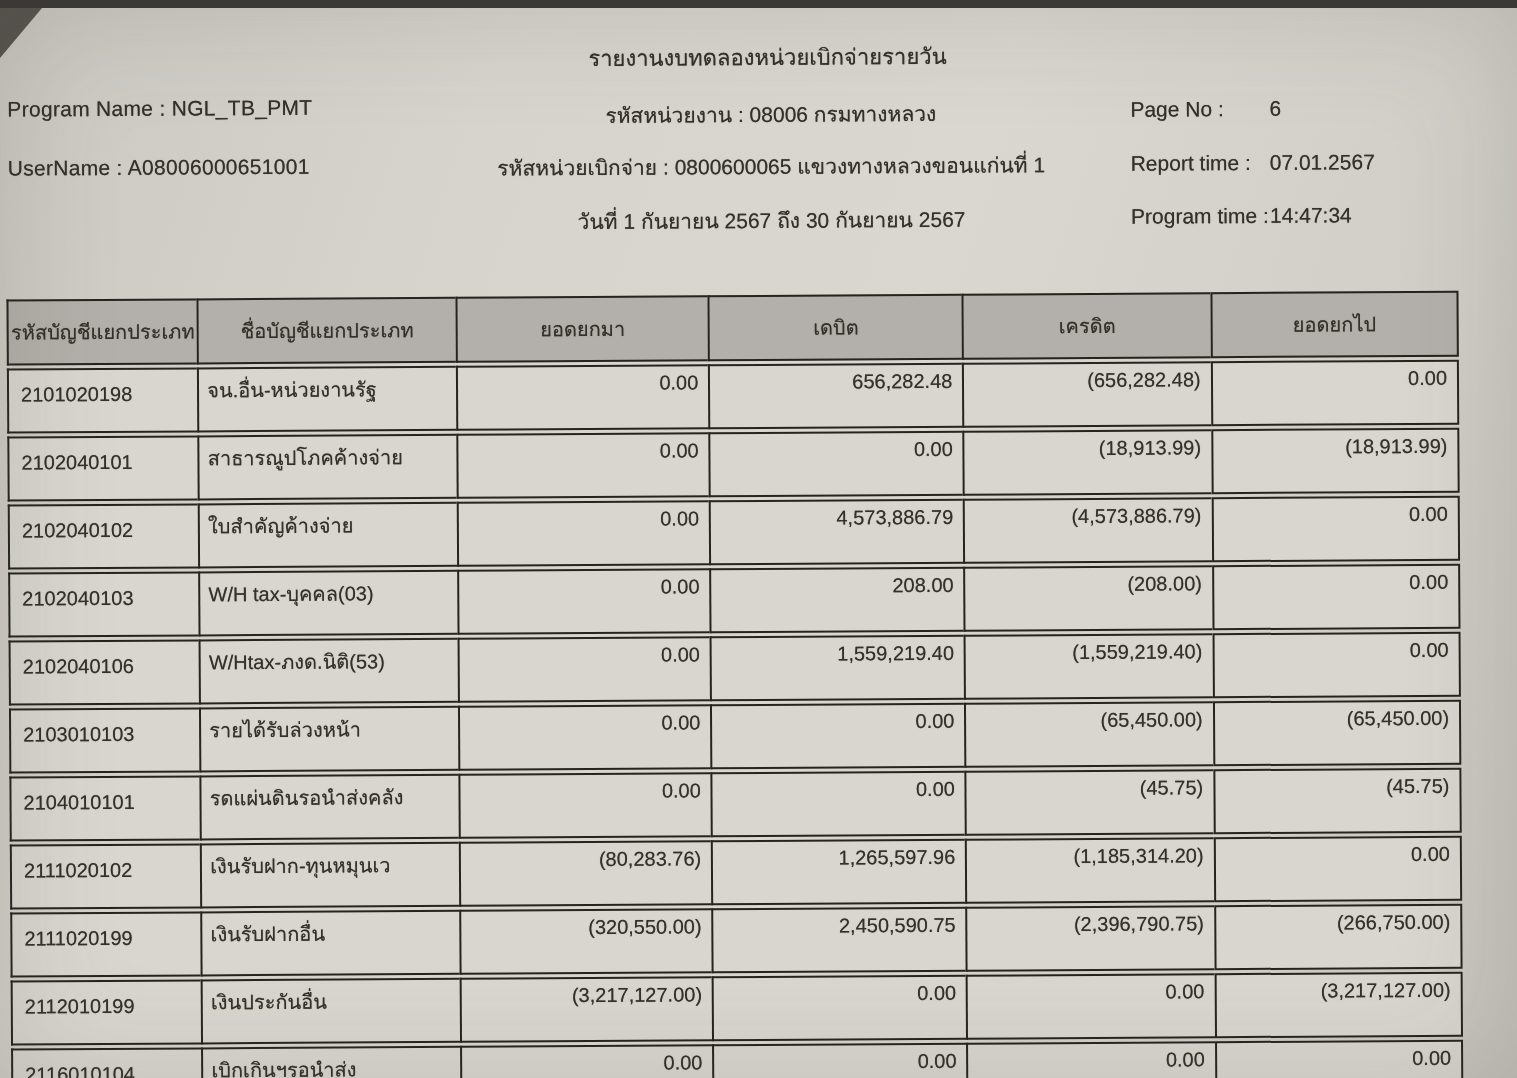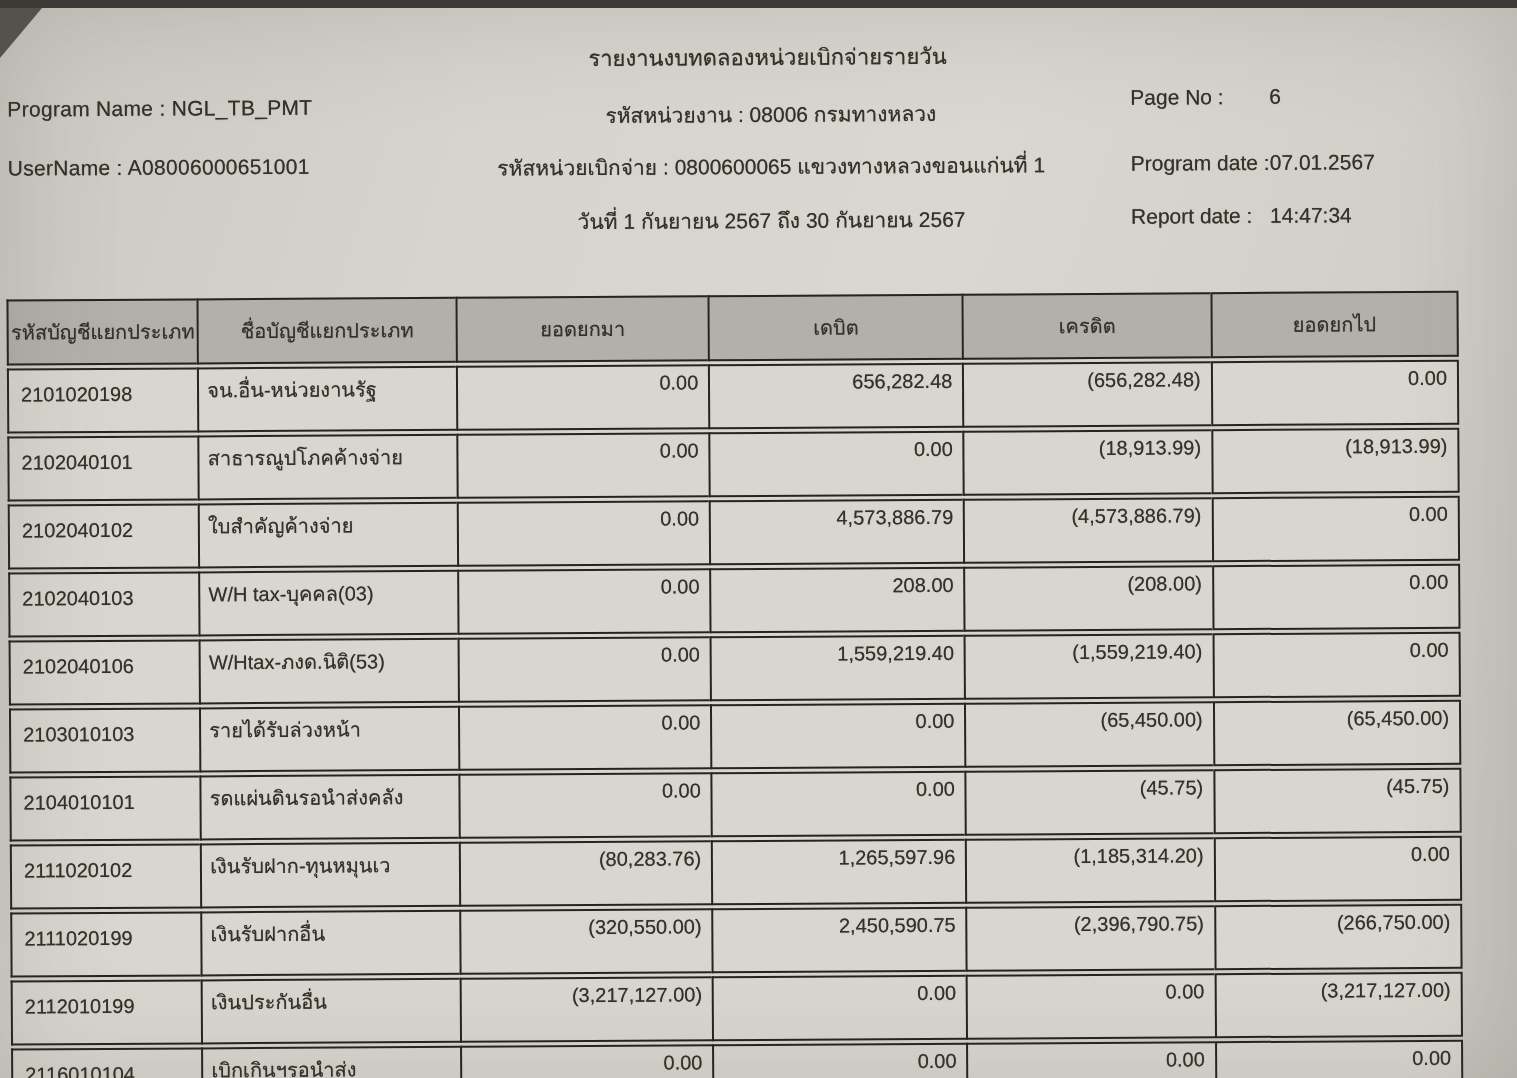--- a/index.html
+++ b/index.html
@@ -28,21 +28,21 @@
   }
   .txt{position:absolute;white-space:nowrap;text-shadow:0 0 .7px rgba(55,50,42,.75);}
   .title{top:32px;left:0;right:0;text-align:center;font-size:22px;padding-left:24px;}
   .hl1{top:85px;left:10px;font-size:21px;letter-spacing:.3px;}
   .hl2{top:144px;left:10px;font-size:21px;letter-spacing:.3px;}
   .hc{left:0;right:0;text-align:center;padding-left:30px;font-size:21px;}
   .hc1{top:90px;}
   .hc2{top:142px;}
   .hc3{top:196px;}
   .hr-row{position:absolute;left:1133px;display:flex;font-size:21px;text-shadow:0 0 .7px rgba(55,50,42,.75);}
-  .hr1{top:80px;align-items:center;}
+  .hr1{top:92px;align-items:center;}
   .hr2{top:146px;}
   .hr3{top:199px;}
   .hr-row .lbl{width:139px;display:inline-block;}
   .hr-row .val{display:inline-block;}
 
   table.tb{
     position:absolute;left:8px;top:284px;width:1452px;
     border-collapse:separate;border-spacing:0 3px;table-layout:fixed;
     font-size:20px;
   }
@@ -78,25 +78,25 @@
 
     <div class="txt hc hc1">รหัสหน่วยงาน : 08006 กรมทางหลวง</div>
     <div class="txt hc hc2">รหัสหน่วยเบิกจ่าย : 0800600065 แขวงทางหลวงขอนแก่นที่ 1</div>
     <div class="txt hc hc3">วันที่ 1 กันยายน 2567 ถึง 30 กันยายน 2567</div>
 
     <div class="hr-row hr1">
       <span class="lbl">Page No :</span>
       <span class="val">6</span>
     </div>
     <div class="hr-row hr2">
-      <span class="lbl">Program date :</span>
+      <span class="lbl">Report time :</span>
       <span class="val">07.01.2567</span>
     </div>
     <div class="hr-row hr3">
-      <span class="lbl">Report date :</span>
+      <span class="lbl">Program time :</span>
       <span class="val">14:47:34</span>
     </div>
 
     <table class="tb">
       <colgroup>
         <col style="width:13.1%">
         <col style="width:17.8%">
         <col style="width:17.4%">
         <col style="width:17.5%">
         <col style="width:17.1%">

